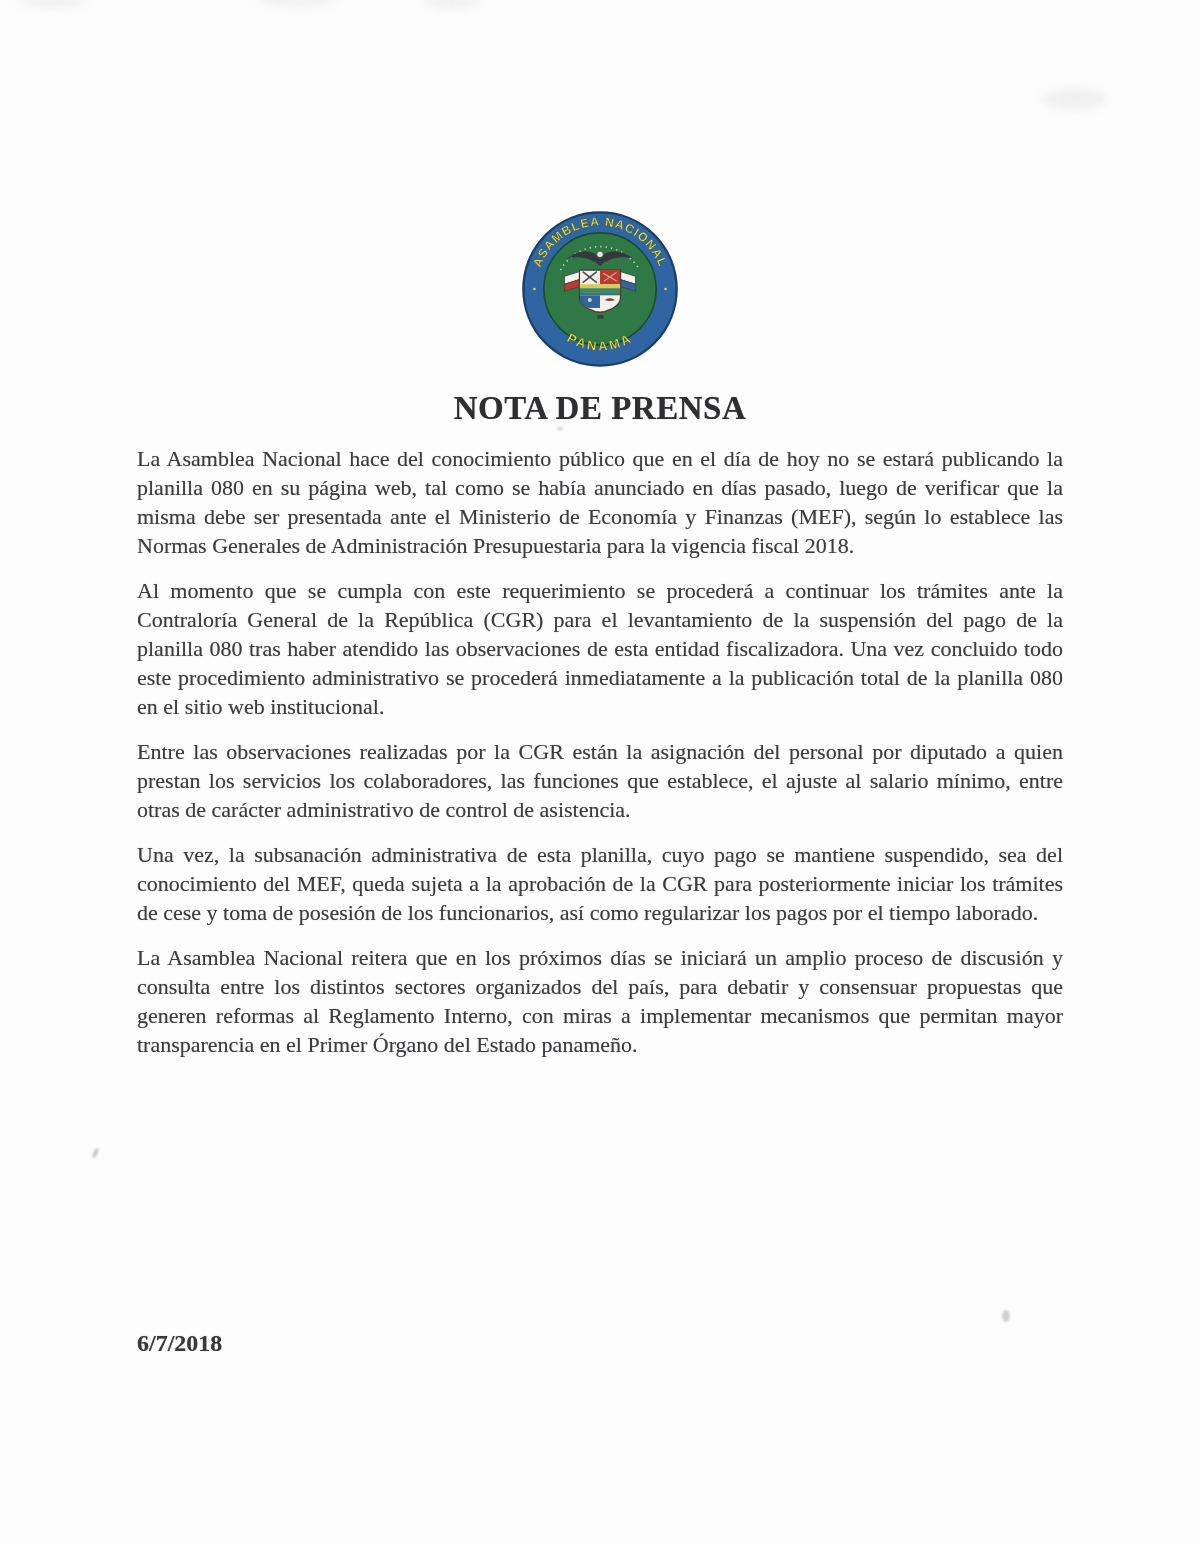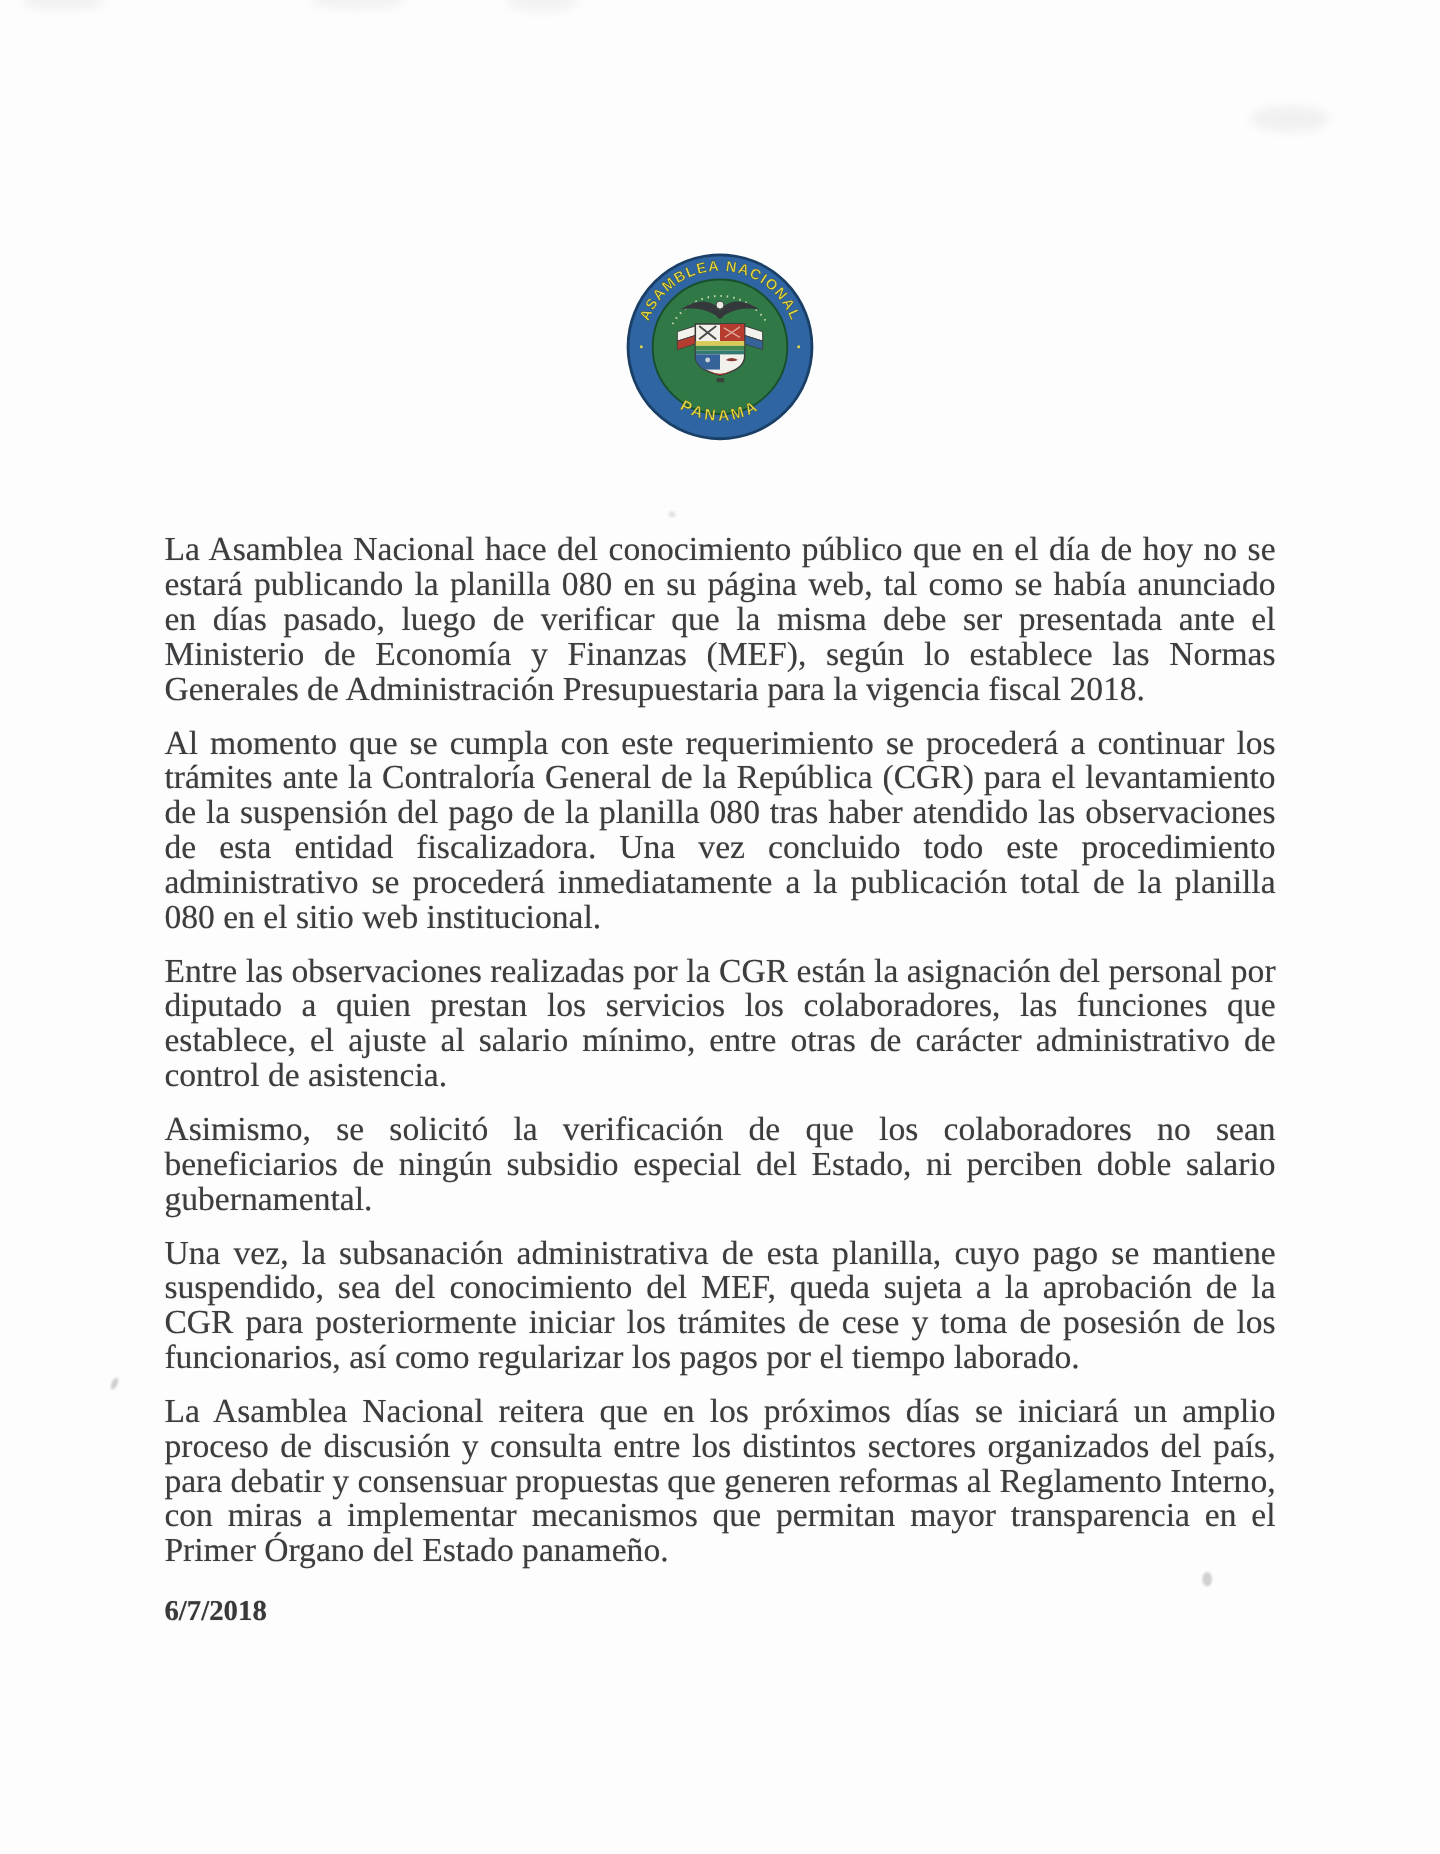--- a/index.html
+++ b/index.html
@@ -48,21 +48,21 @@
     color: #2f2f32;
     text-shadow: 0 0 0.8px rgba(47,47,50,0.55);
   }
   .doc-body {
     position: absolute;
     left: 137px;
     top: 444px;
     width: 926px;
     color: #3d3d40;
     font-family: "Liberation Serif", serif;
-    font-size: 28px;
+    font-size: 22px;
     line-height: 29px;
     text-align: justify;
     text-shadow: 0 0 0.7px rgba(61,61,64,0.5);
   }
   .doc-body p { margin-bottom: 16px; }
   .doc-date {
     position: absolute;
     left: 137px;
     top: 1330px;
     font-family: "Liberation Serif", serif;
@@ -140,25 +140,25 @@
           <path d="M106,114 q6,-4.5 13,0 q-7,2.5 -13,0 z" fill="#8a3b33"></path>
           <path d="M86,124 q14,9 28,0 l-14,9 z" fill="#b23327"></path>
           <path d="M78,78 L96,92 M96,78 L78,92" stroke="#4a4a4a" stroke-width="2"></path>
         </g>
       </g>
 
       <rect x="96.5" y="133" width="8" height="4.5" fill="#3a3a3a" opacity="0.85"></rect>
     </svg>
   </div>
 
+  <h1 class="doc-title">NOTA DE PRENSA</h1>
 
   <div class="doc-body">
     <p>La Asamblea Nacional hace del conocimiento público que en el día de hoy no se estará publicando la planilla 080 en su página web, tal como se había anunciado en días pasado, luego de verificar que la misma debe ser presentada ante el Ministerio de Economía y Finanzas (MEF), según lo establece las Normas Generales de Administración Presupuestaria para la vigencia fiscal 2018.</p>
     <p>Al momento que se cumpla con este requerimiento se procederá a continuar los trámites ante la Contraloría General de la República (CGR) para el levantamiento de la suspensión del pago de la planilla 080 tras haber atendido las observaciones de esta entidad fiscalizadora. Una vez concluido todo este procedimiento administrativo se procederá inmediatamente a la publicación total de la planilla 080 en el sitio web institucional.</p>
     <p>Entre las observaciones realizadas por la CGR están la asignación del personal por diputado a quien prestan los servicios los colaboradores, las funciones que establece, el ajuste al salario mínimo, entre otras de carácter administrativo de control de asistencia.</p>
-    <p>Asimismo, se solicitó la verificación de que los colaboradores no sean beneficiarios de ningún subsidio especial del Estado, ni perciben doble salario gubernamental.</p>
     <p>Una vez, la subsanación administrativa de esta planilla, cuyo pago se mantiene suspendido, sea del conocimiento del MEF, queda sujeta a la aprobación de la CGR para posteriormente iniciar los trámites de cese y toma de posesión de los funcionarios, así como regularizar los pagos por el tiempo laborado.</p>
     <p>La Asamblea Nacional reitera que en los próximos días se iniciará un amplio proceso de discusión y consulta entre los distintos sectores organizados del país, para debatir y consensuar propuestas que generen reformas al Reglamento Interno, con miras a implementar mecanismos que permitan mayor transparencia en el Primer Órgano del Estado panameño.</p>
   </div>
 
   <div class="doc-date">6/7/2018</div>
 
 </div>
 
 </body></html>

